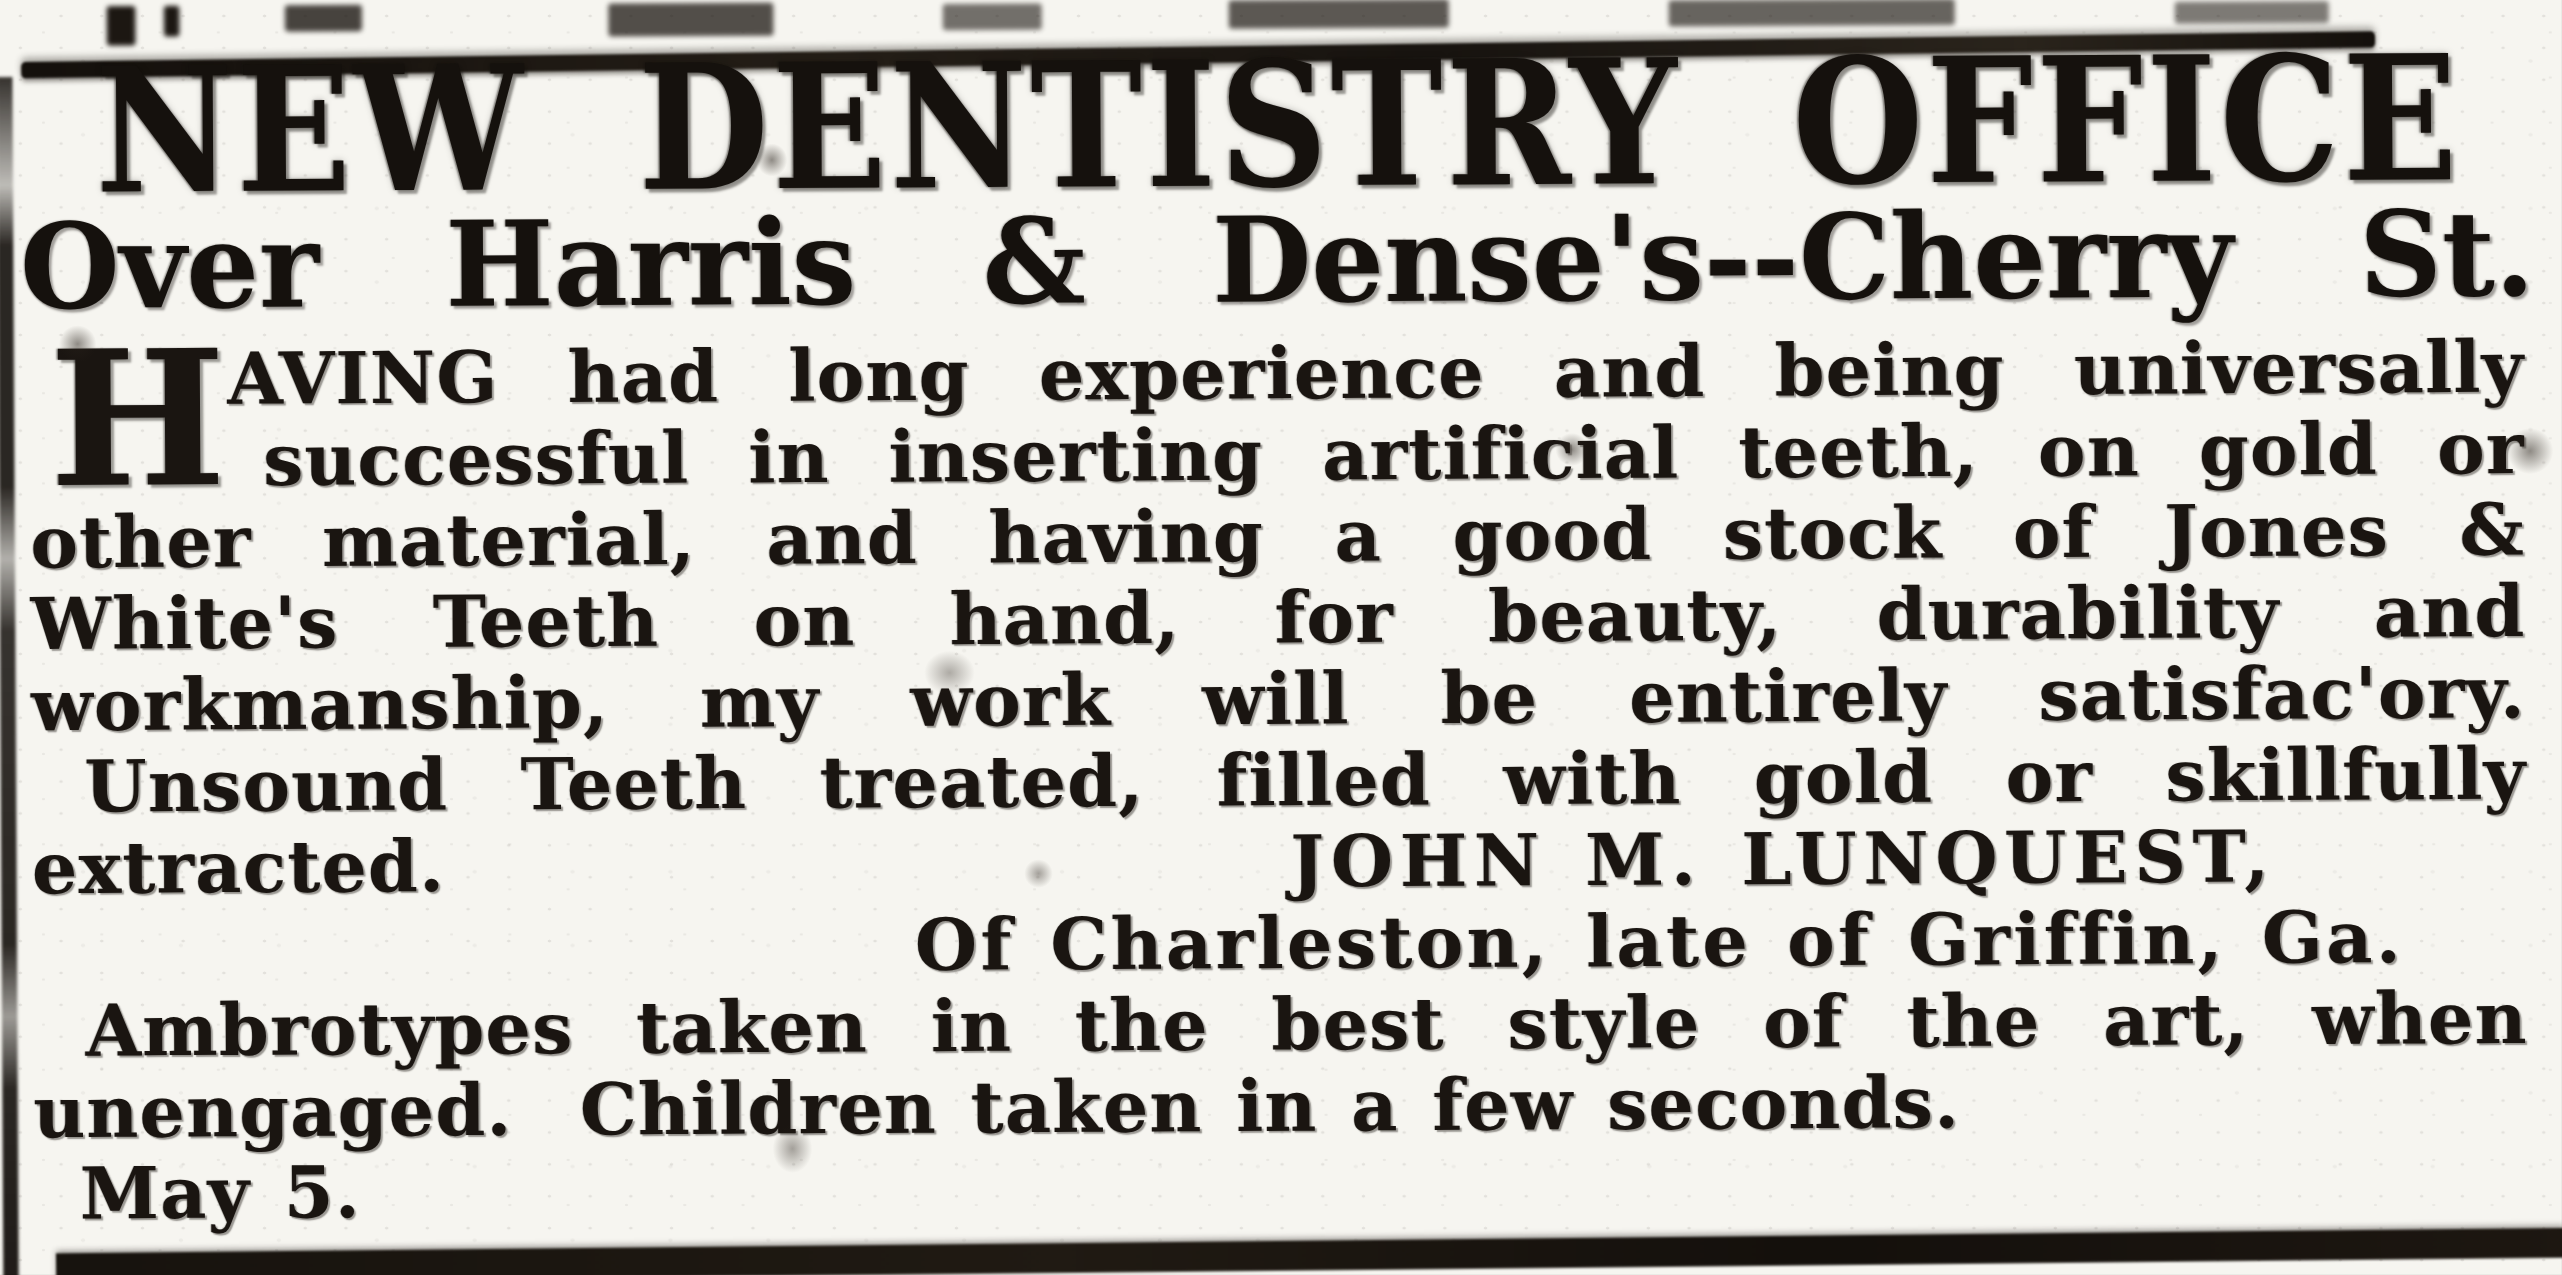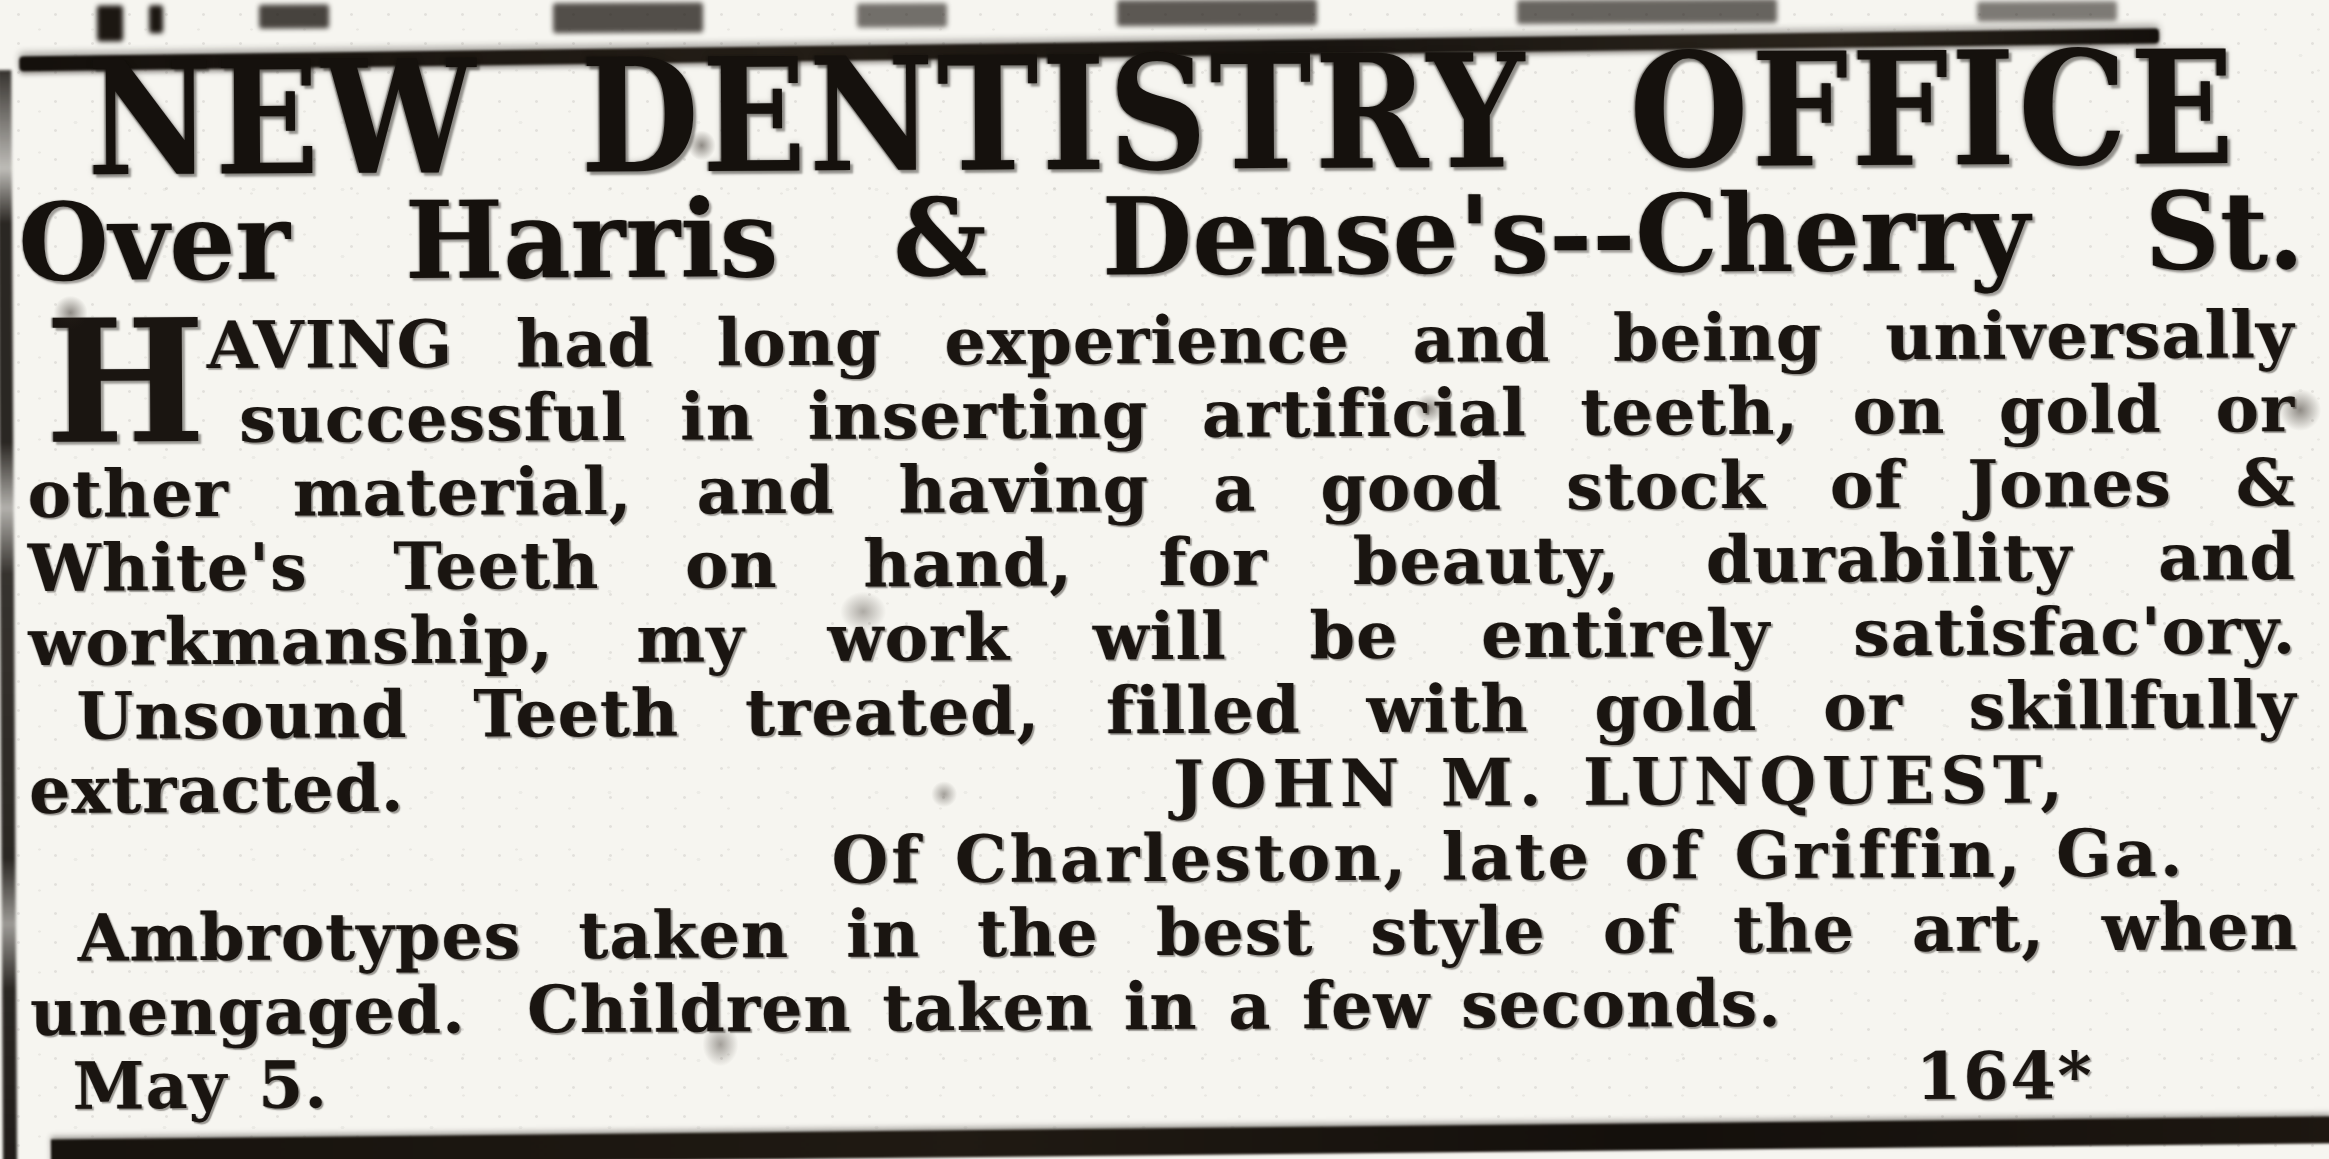--- a/index.html
+++ b/index.html
@@ -218,21 +218,20 @@
         <span class="sig-name">JOHN M. LUNQUEST,</span>
       </div>
 
       <div class="line align-right">Of Charleston, late of Griffin, Ga.</div>
 
       <div class="line indent">Ambrotypes taken in the best style of the art, when</div>
       <div class="line loose-left">unengaged.  Children taken in a few seconds.</div>
 
       <div class="line flexrow date-row">
         <span class="date-label">May 5.</span>
-        <span class="ad-number">164*</span>
       </div>
     </div>
 
     <div class="smudge s1"></div>
     <div class="smudge s2"></div>
     <div class="smudge s3"></div>
     <div class="smudge s4"></div>
     <div class="smudge s5"></div>
     <div class="smudge s6"></div>
     <div class="smudge s7"></div>

